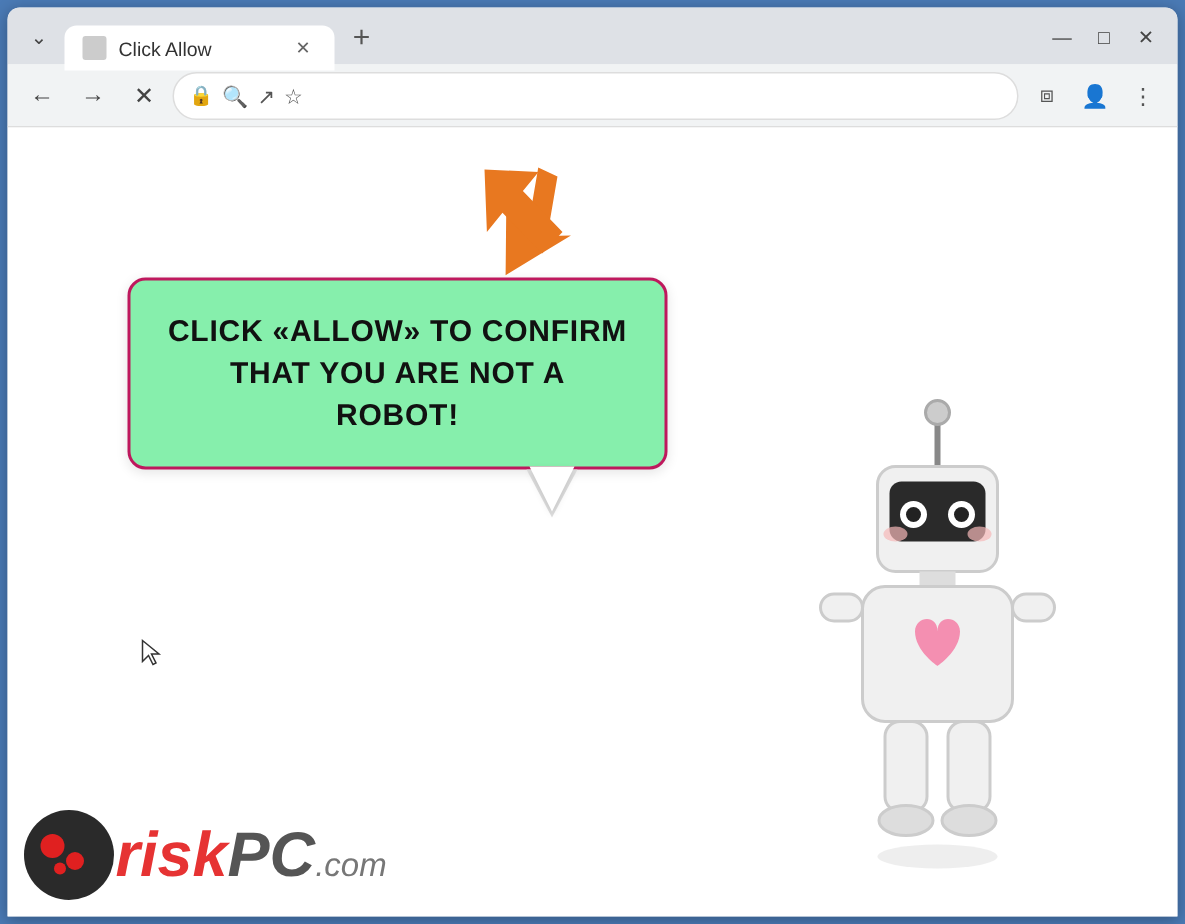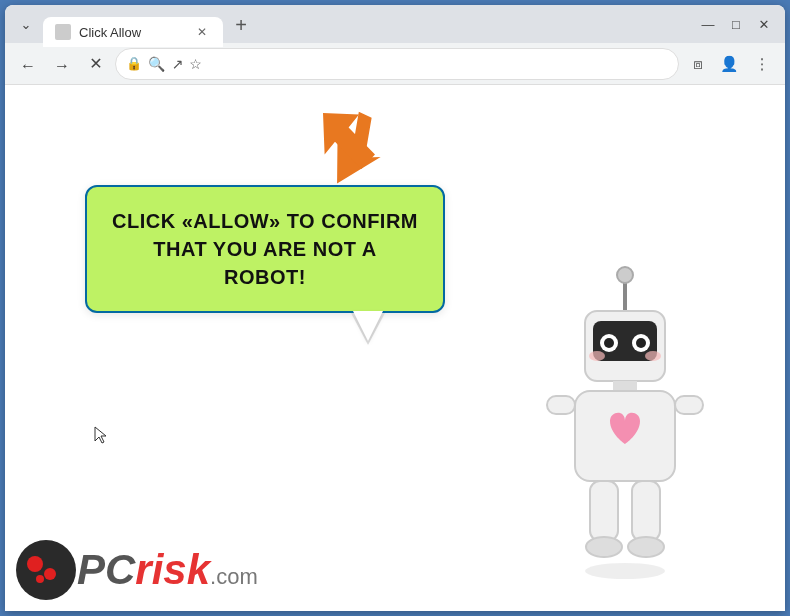--- a/index.html
+++ b/index.html
@@ -206,22 +206,22 @@
     .arrow-svg {
       width: 80px;
       height: 80px;
     }
 
     
     .speech-bubble {
       position: absolute;
       top: 100px;
       left: 80px;
-      background: #bef264;
-      border: 2px solid #0369a1;
+      background: #86efac;
+      border: 2px solid #be185d;
       border-radius: 12px;
       padding: 20px 24px;
       max-width: 360px;
       box-shadow: 0 2px 8px rgba(0,0,0,0.1);
     }
 
     .speech-bubble::after {
       content: '';
       position: absolute;
       bottom: -30px;
@@ -284,20 +284,21 @@
       color: #555;
     }
 
     .pcrisk-risk {
       color: #e63333;
     }
 
     .pcrisk-dot-com {
       font-size: 22px;
       color: #777;
+      font-style: italic;
     }
 
     
     .cursor {
       position: absolute;
       top: 340px;
       left: 88px;
       width: 16px;
       height: 20px;
       pointer-events: none;
@@ -418,20 +419,20 @@
 
     <div class="pcrisk-logo">
 
       <svg width="62" height="62" viewBox="0 0 62 62" xmlns="http://www.w3.org/2000/svg">
         <circle cx="31" cy="31" r="30" fill="#2a2a2a"></circle>
         <circle cx="20" cy="25" r="8" fill="#e02020"></circle>
         <circle cx="35" cy="35" r="6" fill="#e02020"></circle>
         <circle cx="25" cy="40" r="4" fill="#e02020"></circle>
       </svg>
       <div style="display:flex;align-items:baseline;">
+        <span class="pcrisk-text pcrisk-risk">risk</span>
         <span class="pcrisk-text pcrisk-pc">PC</span>
-        <span class="pcrisk-text pcrisk-risk">risk</span>
         <span class="pcrisk-dot-com">.com</span>
       </div>
     </div>
 
   </div>
 </div>
 
 </body></html>

